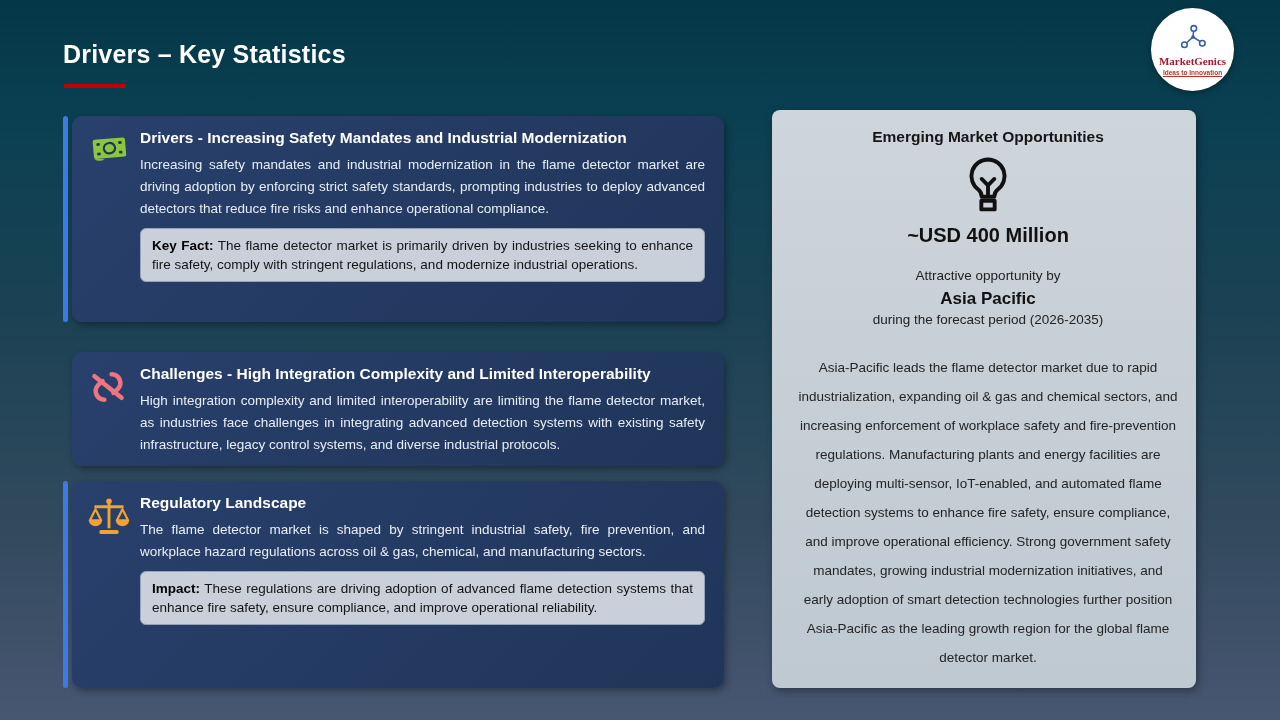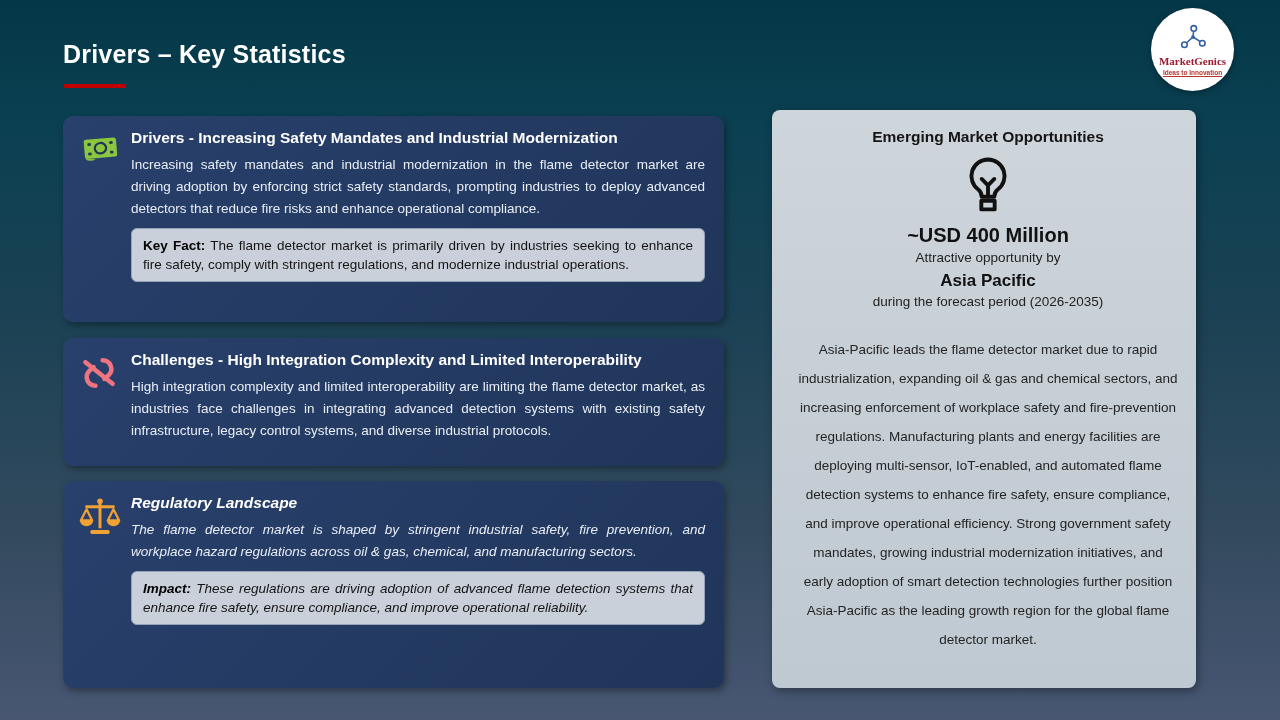--- a/index.html
+++ b/index.html
@@ -23,24 +23,24 @@
   .logo-badge {
     position:absolute; left:1151px; top:8px; width:83px; height:83px;
     background:#ffffff; border-radius:50%;
     box-shadow:0 2px 6px rgba(0,0,0,0.35);
     display:flex; flex-direction:column; align-items:center; justify-content:center;
   }
   .logo-name { font-family:"Liberation Serif","DejaVu Serif",serif; font-size:11px; font-weight:bold; color:#9e1b33; line-height:1.1; }
   .logo-tagline { font-size:6.5px; font-weight:bold; color:#b5342c; text-decoration:underline; margin-top:1px; }
 
   
-  .card-row { position:absolute; left:63px; width:661px; display:flex;flex-direction:column; }
+  .card-row { position:absolute; left:63px; width:661px; display:flex; }
   .card-row.c1 { top:116px; height:206px; }
   .card-row.c2 { top:338px; height:128px;align-items:flex-end; }
-  .card-row.c3 { top:481px; height:207px;font-style:italic; }
+  .card-row.c3 { top:481px; height:207px; }
   .accent-bar { width:5px; border-radius:3px; background:#3e7be0; margin-right:4px; }
   .card {
     flex:1; border-radius:10px; overflow:hidden;
     background:linear-gradient(135deg,#28406c 0%,#203559 100%);
     box-shadow:2px 3px 7px rgba(0,0,0,0.35);
     padding:13px 19px 10px 16px;
     display:flex;
   }
   .icon-col { width:52px; flex:0 0 52px; padding-top:3px; }
   .card-content { flex:1; }
@@ -58,21 +58,21 @@
   
   .opp-panel {
     position:absolute; left:772px; top:110px; width:424px; height:578px;
     background:linear-gradient(180deg,#ced5db 0%,#bfc9d1 100%);
     border-radius:8px; box-shadow:2px 3px 8px rgba(0,0,0,0.35);
     padding:14px 18px 10px 26px; text-align:center; color:#1d1d1d;
   }
   .opp-heading { font-size:15.5px; font-weight:bold; color:#151515; margin-top:4px; }
   .opp-bulb { margin-top:10px; }
   .opp-value { font-size:20px; font-weight:bold; color:#111111; margin-top:2px; }
-  .opp-subtitle { font-size:13.5px; color:#222222; margin-top:3px; }
+  .opp-subtitle { font-size:13.5px; color:#222222; margin-top:21px; }
   .opp-region { font-size:17px; font-weight:bold; color:#111111; margin-top:6px; }
   .opp-period { font-size:13.5px; color:#222222; margin-top:3px;text-align:center; }
   .opp-desc { font-size:13.5px; color:#242424; line-height:29px; margin-top:26px; }
 </style>
 </head>
 <body>
 
 <div class="slide">
 
   <div class="page-title">Drivers – Key Statistics</div>

